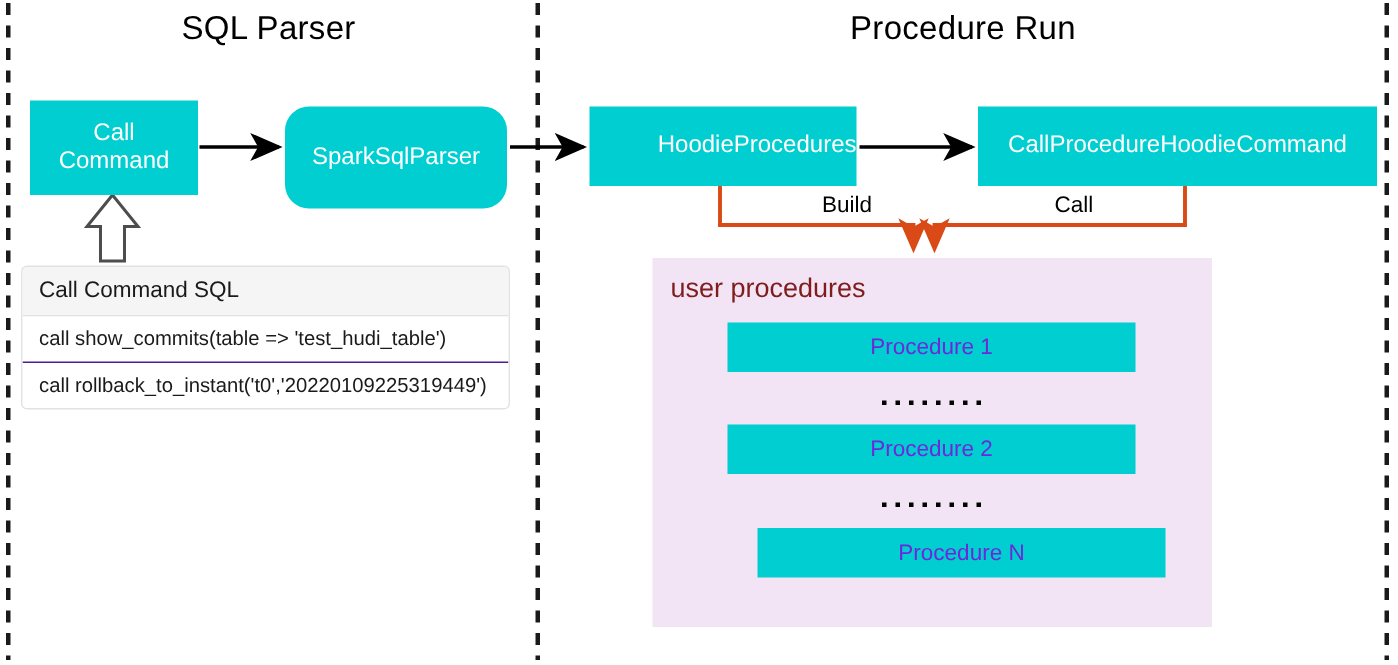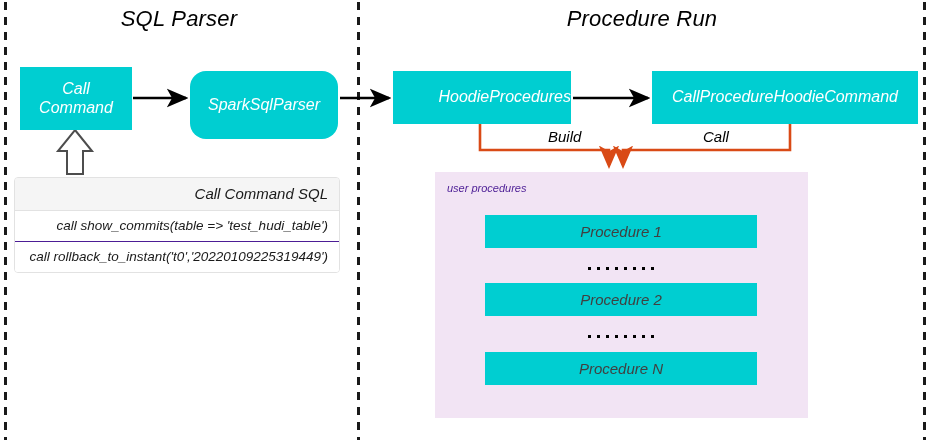--- a/index.html
+++ b/index.html
@@ -7,21 +7,20 @@
     padding: 0;
     background: #ffffff;
   }
   #canvas {
     position: relative;
     width: 932px;
     height: 443px;
     background: #ffffff;
     font-family: "Liberation Sans", sans-serif;
     overflow: hidden;
-    font-style: italic;
   }
   .svg-layer {
     position: absolute;
     left: 0;
     top: 0;
     width: 932px;
     height: 443px;
     pointer-events: none;
   }
   .section-title {
@@ -48,21 +47,20 @@
   .sql-list {
     position: absolute;
     left: 14px;
     top: 177px;
     width: 326px;
     border: 1px solid #e2e2e2;
     border-radius: 4px;
     box-sizing: border-box;
     background: #ffffff;
     overflow: hidden;
-    text-align: right;
   }
   .sql-list .hdr {
     background: #f5f5f5;
     border-bottom: 1px solid #e2e2e2;
     font-size: 15px;
     color: #1a1a1a;
     padding: 7px 11px 8px 11px;
     box-sizing: border-box;
   }
   .sql-list .row {
@@ -81,31 +79,31 @@
     top: 172px;
     width: 373px;
     height: 246px;
     background: #f2e4f4;
     box-sizing: border-box;
   }
   .proc-panel-label {
     position: absolute;
     left: 12px;
     top: 10px;
-    font-size: 11px;
-    color: #4c1d95;
+    font-size: 18px;
+    color: #7f1d1d;
     white-space: nowrap;
   }
   .proc-box {
     position: absolute;
     left: 50px;
     width: 272px;
     height: 33px;
     background: #00CED1;
-    color: #404040;
+    color: #6d28d9;
     font-size: 15px;
     display: flex;
     align-items: center;
     justify-content: center;
     box-sizing: border-box;
   }
   .dots {
     position: absolute;
     left: 50px;
     width: 272px;
@@ -236,18 +234,18 @@
       <i></i>
         <i></i>
       <i></i>
         <i></i>
       <i></i>
         <i></i>
       <i></i>
         <i></i>
     </div>
 
-    <div class="proc-box" style="top:180px;">
+    <div class="proc-box" style="top:180px;margin-left:20px;">
       <span>Procedure N</span>
     </div>
   </div>
 
 </div>
 
 </body></html>

